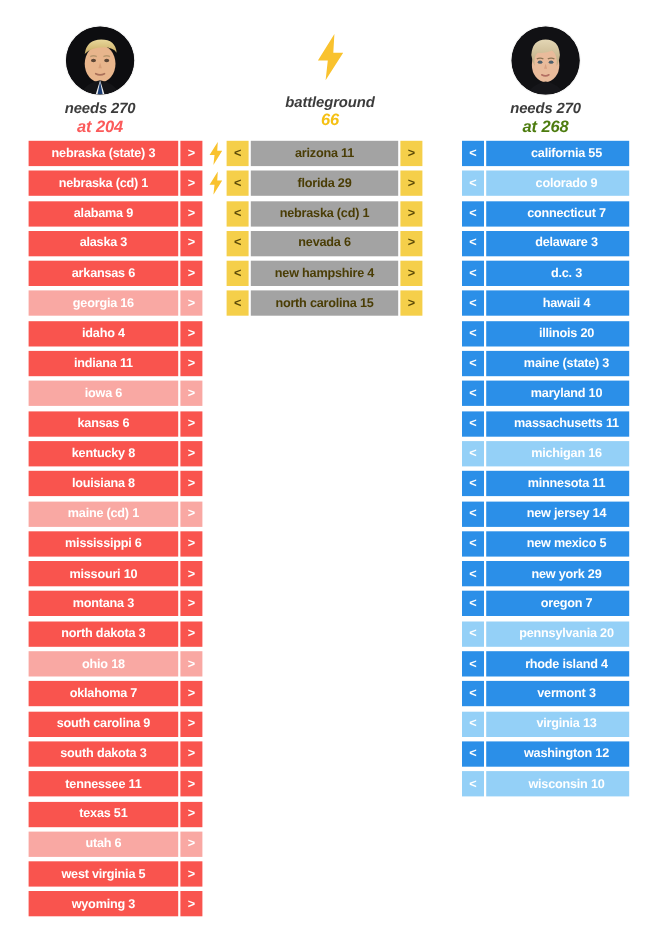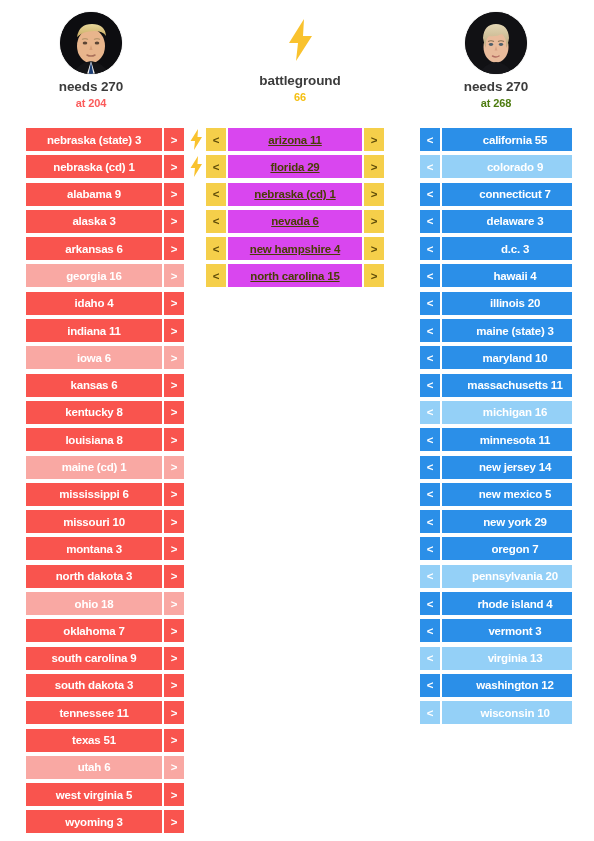--- a/index.html
+++ b/index.html
@@ -17,22 +17,23 @@
   }
 
   
   .header {
     position: relative;
     height: 120px;
     width: 594px;
   }
   .hdr-col {
     position: absolute;
-    top: 0;
+    top: 12px;
     text-align: center;
+    font-style: italic;
   }
   .hdr-left  { left: 26px;  width: 130px; }
   .hdr-mid   { left: 206px; width: 188px; }
   .hdr-right { left: 420px; width: 152px; }
 
   .avatar {
     width: 62px;
     height: 62px;
     border-radius: 50%;
     margin: 12px auto 4px auto;
@@ -51,21 +52,21 @@
   .bolt-big svg { display:block; width: 34px; height: 44px; }
 
   .needs {
     font-size: 13.5px;
     font-weight: bold;
     color: #3c3c3c;
     line-height: 17px;
     letter-spacing: -0.1px;
   }
   .atnum {
-    font-size: 11px;
+    font-size: 15px;
     font-weight: bold;
     line-height: 17px;
     letter-spacing: -0.1px;
   }
   .at-red  { color: #fb5a5a; }
   .at-gold { color: #f5c013; }
   .at-blue { color: #4d7c0f; }
 
   
   .board {
@@ -107,21 +108,21 @@
     cursor: pointer;
   }
 
   
   .row-red .cell { background: #f9544e; color: #ffffff; }
   .row-red .btn  { background: #f9544e; color: #ffffff; margin-left: 2px; }
   .row-red.dim .cell { background: #f9a8a3; color: #ffffff; }
   .row-red.dim .btn  { background: #f9a8a3; color: #ffffff; }
 
   
-  .row-yellow .cell { background: #d946ef; color: #4a3d05; text-decoration: underline; }
+  .row-yellow .cell { background: #a3a3a3; color: #4a3d05; }
   .row-yellow .btn  { background: #f5cf4a; color: #5d4b08; }
   .row-yellow .btn-l { margin-right: 2px; }
   .row-yellow .btn-r { margin-left: 2px; }
 
   
   .row-blue .cell { background: #2b8fe8; color: #ffffff; padding-left: 16px; }
   .row-blue .btn  { background: #2b8fe8; color: #ffffff; margin-right: 2px; }
   .row-blue.dim .cell { background: #94d0f7; color: #ffffff; }
   .row-blue.dim .btn  { background: #94d0f7; color: #ffffff; }
 

